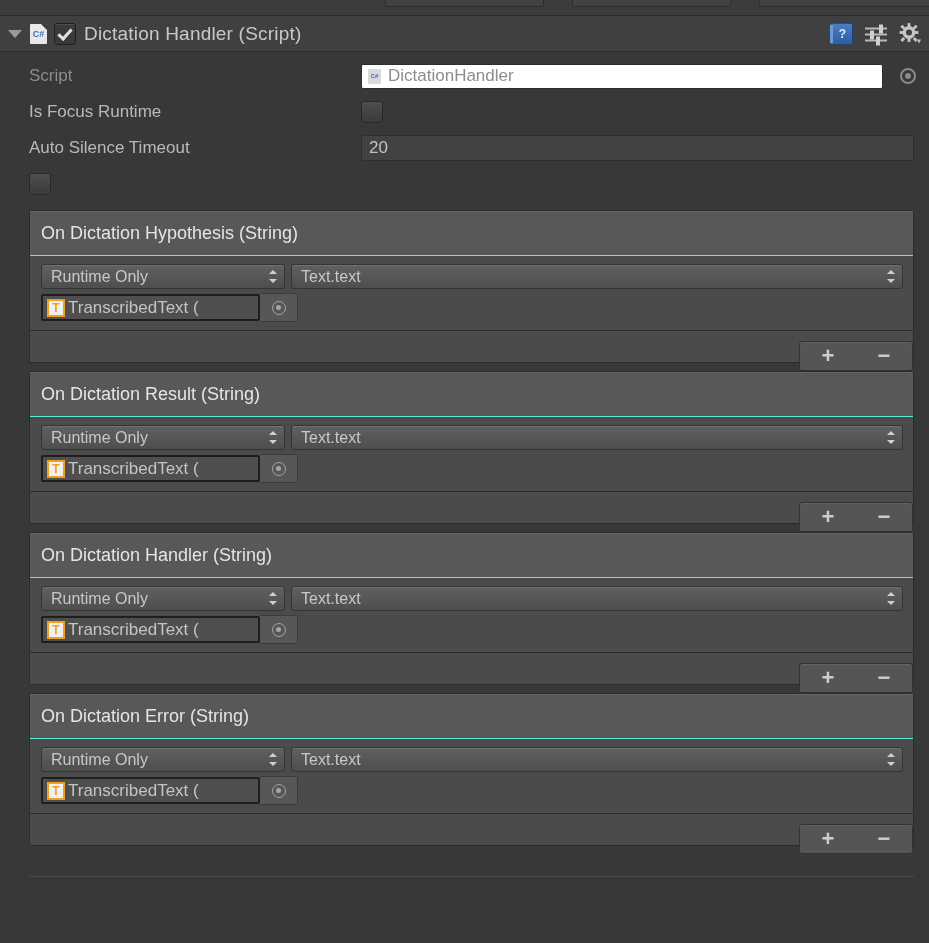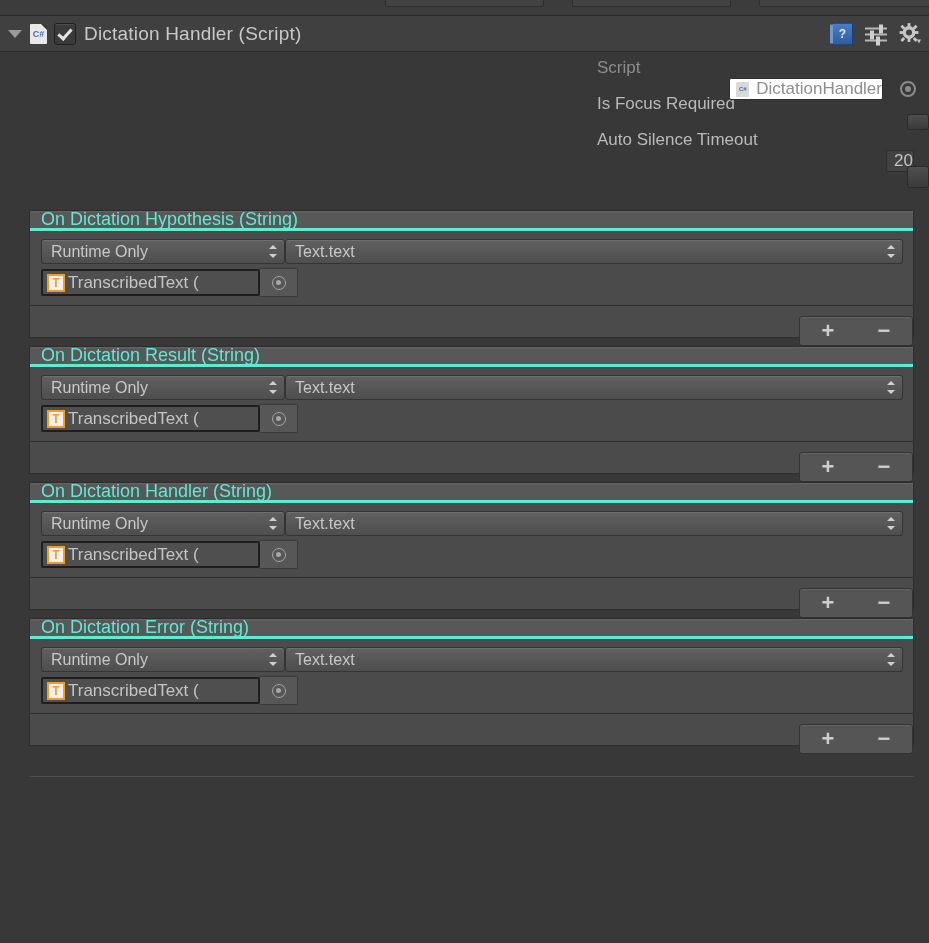--- a/index.html
+++ b/index.html
@@ -139,24 +139,23 @@
   #body-area {
     position: relative;
     background: #383838;
     padding-top: 6px;
   }
 
   
   .prop-row {
     height: 36px;
     display: flex;
-    align-items: flex-end;
+    align-items: center;
     padding-left: 29px;
     box-sizing: border-box;
-    flex-direction: column;
   }
   .prop-label {
     width: 332px;
     flex: none;
     font-size: 17px;
     color: #b9b9b9;
   }
   .prop-label.dim { color: #8d8d8d; }
 
   .obj-field {
@@ -229,39 +228,39 @@
   .event-block {
     margin: 8px 15px 0 29px;
     position: relative;
   }
   .event-panel {
     background: #4b4b4b;
     border: 1px solid #2c2c2c;
     border-radius: 2px;
   }
   .event-title {
-    height: 20px;
+    height: 45px;
     background: #585858;
-    border-bottom: 3px solid #5eead4;
+    border-bottom: 1px solid #5eead4;
     display: flex;
     align-items: center;
     padding-left: 11px;
     box-sizing: border-box;
-    color: #5eead4;
+    color: #e5e5e5;
     font-size: 18px;
     box-shadow: inset 0 1px 0 #666;
   }
   .event-rows {
     padding: 8px 10px 8px 11px;
     background: #4b4b4b;
   }
   .event-row-top {
     display: flex;
     align-items: flex-end;
-    gap: 0;
+    gap: 6px;
   }
   .dd {
     height: 25px;
     background: linear-gradient(180deg,#606060 0%, #4e4e4e 100%);
     border: 1px solid #343434;
     border-radius: 3px;
     display: flex;
     align-items: center;
     padding: 0 6px 0 9px;
     box-sizing: border-box;
@@ -438,21 +437,21 @@
   <div class="prop-row">
     <div class="prop-label dim">Script</div>
     <div class="obj-field">
       <span class="mini-cs">C#</span>
       <span>DictationHandler</span>
       <span class="picker-dot"></span>
     </div>
   </div>
 
   <div class="prop-row">
-    <div class="prop-label">Is Focus Required</div>
+    <div class="prop-label">Is Focus Runtime</div>
     <div class="toggle-box"></div>
   </div>
 
 
   <div class="prop-row">
     <div class="prop-label">Auto Silence Timeout</div>
     <div class="num-field">20</div>
   </div>
 
 

